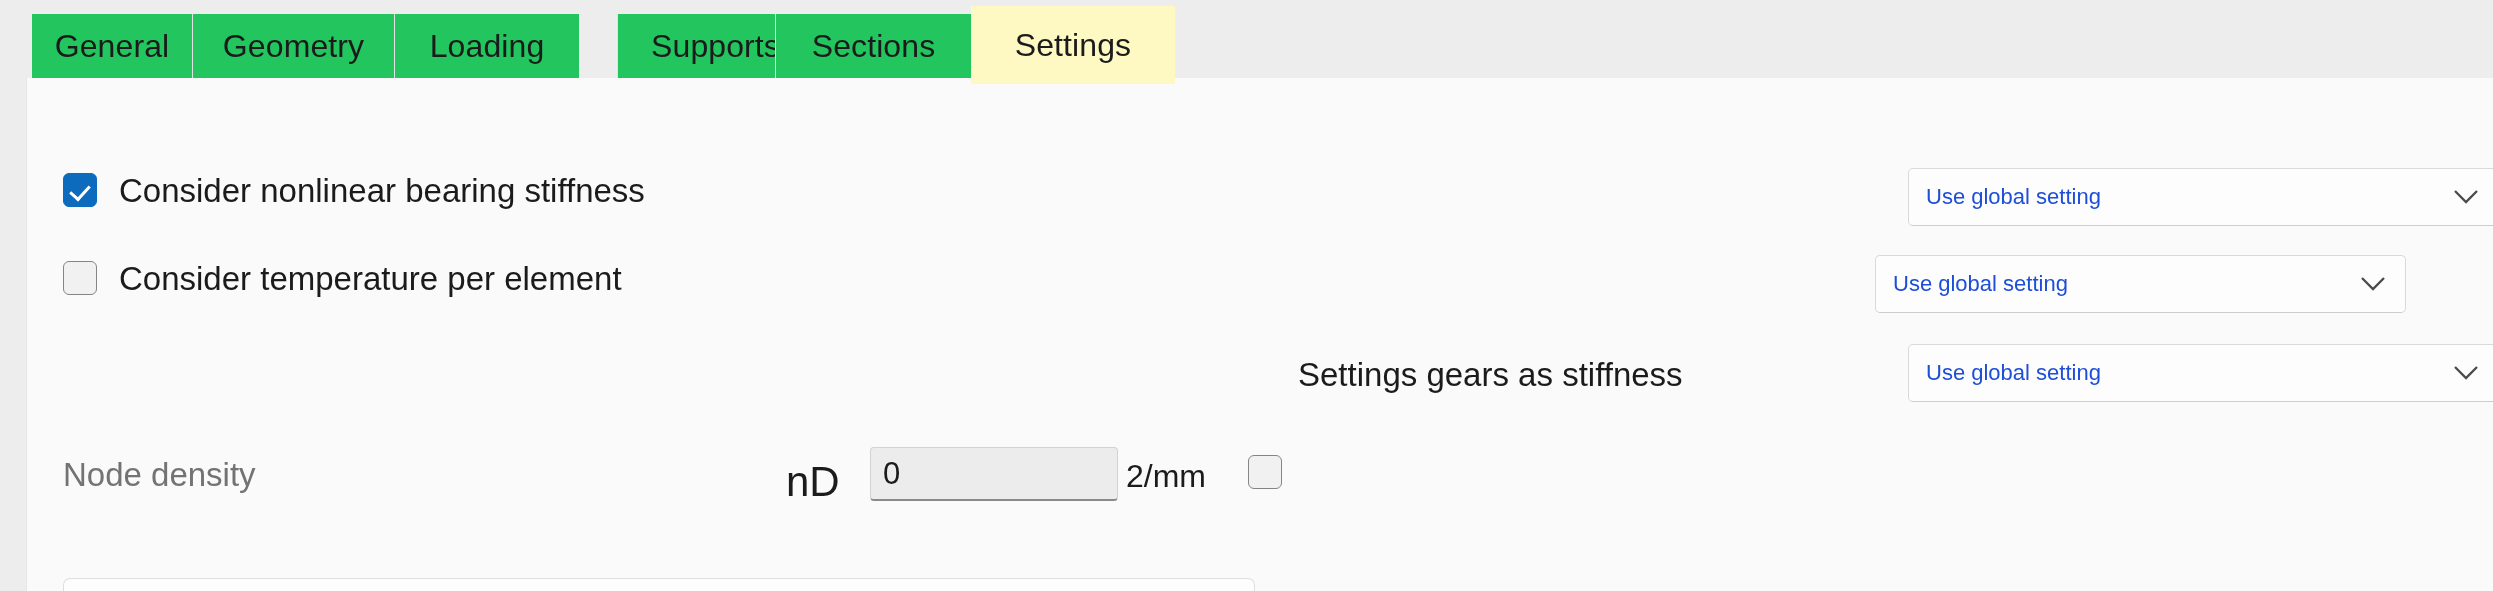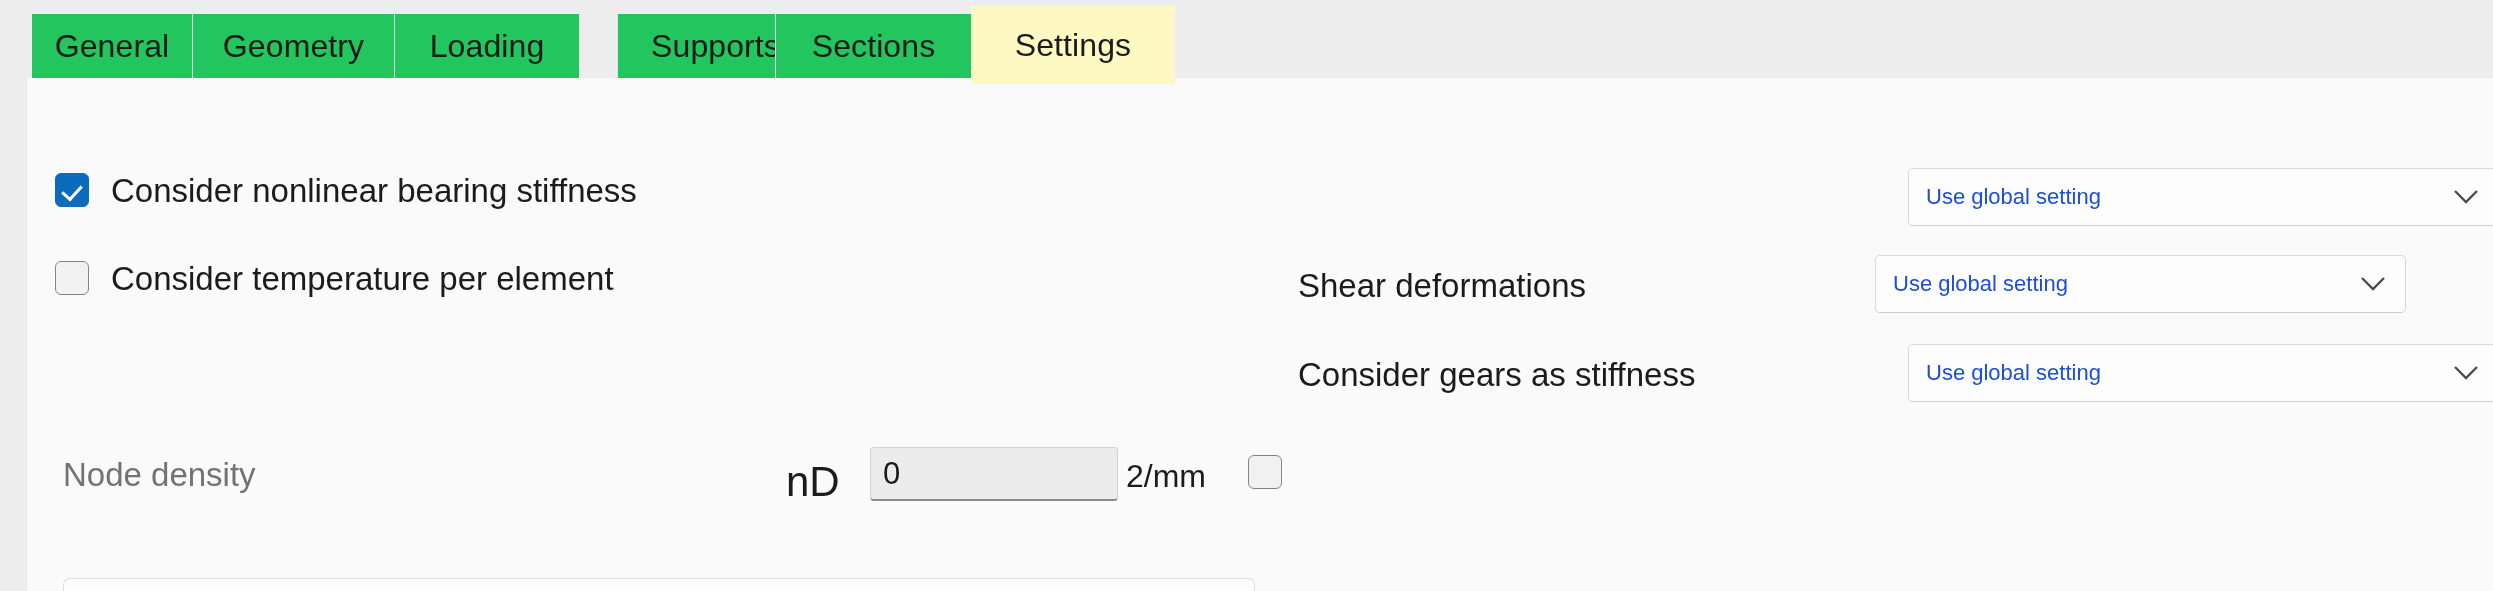--- a/index.html
+++ b/index.html
@@ -57,21 +57,21 @@
     background: #fafafa;
     border-left: 1px solid #e6e6e6;
     box-sizing: border-box;
   }
 
   
   .cbrow {
     position: absolute;
     display: flex;
     align-items: center;
-    left: 28px;
+    left: 36px;
   }
   .cbox {
     width: 34px;
     height: 34px;
     border-radius: 6px;
     box-sizing: border-box;
     flex: 0 0 auto;
     position: relative;
     cursor: pointer;
   }
@@ -250,34 +250,33 @@
       <span class="dtext">Use global setting</span>
       <span class="chev">
         <svg width="26" height="16" viewBox="0 0 26 16">
             <path d="M2 2 L13 13 L24 2" fill="none" stroke="#4a4a4a" stroke-width="2.3"></path>
           </svg>
       </span>
     </div>
   </div>
 
   <div class="rrow" style="top:177px;">
-    <span class="rlabel">Shear deformations</span>
     <div class="ddown" style="left:577px; width:531px;">
       <span class="dtext">Use global setting</span>
       <span class="chev">
         <svg width="26" height="16" viewBox="0 0 26 16">
             <path d="M2 2 L13 13 L24 2" fill="none" stroke="#4a4a4a" stroke-width="2.3"></path>
           </svg>
       </span>
     </div>
 
   </div>
 
   <div class="rrow" style="top:266px;">
-    <span class="rlabel">Consider gears as stiffness</span>
+    <span class="rlabel">Settings gears as stiffness</span>
     <div class="ddown" style="left:610px; width:591px;">
       <span class="dtext">Use global setting</span>
       <span class="chev">
         <svg width="26" height="16" viewBox="0 0 26 16">
             <path d="M2 2 L13 13 L24 2" fill="none" stroke="#4a4a4a" stroke-width="2.3"></path>
           </svg>
       </span>
     </div>
   </div>
 

